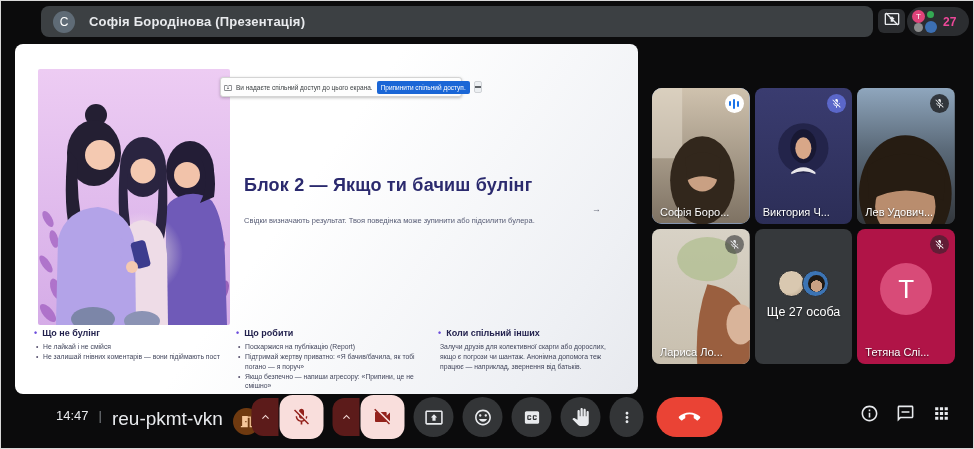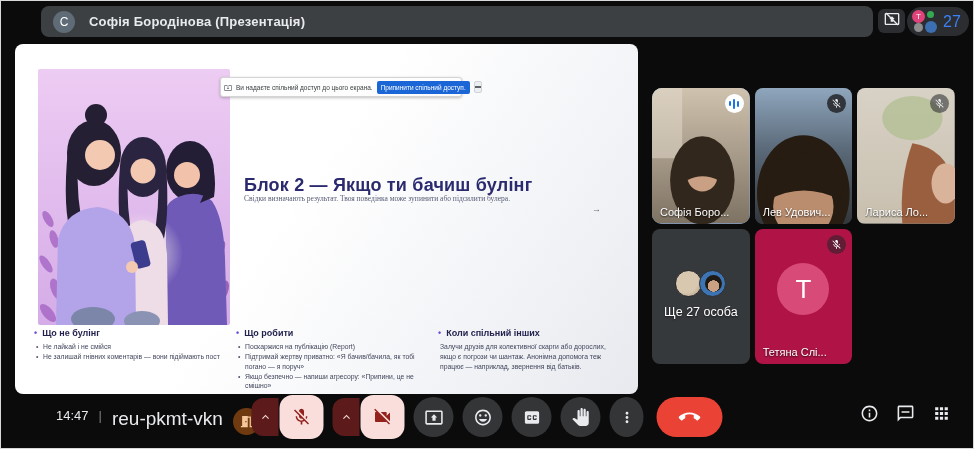--- a/index.html
+++ b/index.html
@@ -29,21 +29,21 @@
   .people-cluster {
     position:absolute; left:906px; top:6px; width:62px; height:29px; border-radius:15px;
     background:#2b2d30; display:flex; align-items:center; padding-left:5px; gap:5px;
   }
   .mini-cluster { position:relative; width:26px; height:24px; }
   .mini-av { position:absolute; border-radius:50%; }
   .mini-av.t { left:0; top:0; width:13px; height:13px; background:#e0437a; color:#fff; font-size:8px; display:flex; align-items:center; justify-content:center; }
   .mini-av.g { left:15px; top:1px; width:7px; height:7px; background:#34a853; }
   .mini-av.a { left:2px; top:13px; width:9px; height:9px; background:#8d8d8d; }
   .mini-av.b { left:13px; top:11px; width:12px; height:12px; background:#3c6fb2; }
-  .people-count { color:#3b82f6; font-size:16px; font-weight:normal; }
+  .people-count { color:#ec4899; font-size:12px; font-weight:bold; }
 
   
   .slide {
     position:absolute; left:14px; top:43px; width:623px; height:350px; border-radius:8px;
     background:linear-gradient(125deg, #ffffff 45%, #eef0f4 85%, #e7e9ee 100%);
     overflow:hidden;
   }
   .illustration { position:absolute; left:23px; top:25px; width:192px; height:256px; border-radius:2px; overflow:hidden; }
 
   .share-banner {
@@ -61,22 +61,22 @@
     width:14px; height:12px; background:#eceff2; border:1px solid #cfd2d6; border-radius:2px;
     display:flex; align-items:center; justify-content:center;
   }
   .minimize-btn i { display:block; width:6px; height:1.5px; background:#5f6368; }
 
   .slide-title {
     position:absolute; left:229px; top:131px; width:380px;
     font-size:18px; font-weight:bold; color:#2b2a6e; letter-spacing:.2px;
   }
   .slide-subtitle {
-    position:absolute; left:229px; top:150px; width:390px;
-    font-size:7.5px; color:#565b74;font-family:Liberation Serif, serif;
+    position:absolute; left:229px; top:172px; width:390px;
+    font-size:7.5px; color:#565b74;
   }
   .slide-arrow { position:absolute; left:577px; top:160px; font-size:9px; color:#6a6f7d; }
 
   .slide-cols { position:absolute; left:19px; top:284px; width:592px; display:flex; gap:14px; }
   .scol { flex:1; }
   .scol h3 { font-size:9px; color:#23224e; font-weight:bold; display:flex; gap:5px; margin-bottom:4px; }
   .scol h3 .dot { color:#6c4ddc; }
   .scol ul { list-style:none; padding-left:9px; }
   .scol ul li { font-size:6.8px; color:#42465c; line-height:1.45; position:relative; }
   .scol ul li::before { content:"•"; position:absolute; left:-7px; color:#5a5470; }
@@ -301,20 +301,34 @@
       <span class="badge audio">
           <span class="eq">
             <i></i>
             <i></i>
             <i></i>
           </span>
         </span>
       <span class="tile-label">Софія Боро...</span>
     </div>
 
+    <div class="tile" style="background:linear-gradient(180deg,#3a3c70,#2c2e57);">
+      <svg class="fill" viewBox="0 0 97 135" preserveAspectRatio="none">
+        <circle cx="48" cy="60" r="25" fill="#23244a"></circle>
+        <ellipse cx="48" cy="58" rx="13" ry="17" fill="#181833"></ellipse>
+        <ellipse cx="48" cy="60" rx="8" ry="11" fill="#d8a788"></ellipse>
+        <path d="M36 84 Q48 74 60 84 L60 86 Q48 80 36 86 Z" fill="#e8e6ea"></path>
+      </svg>
+      <span class="badge blue">
+        <svg width="11" height="11" viewBox="0 0 24 24">
+            <path fill="#fff" d="M19 11h-1.7c0 .74-.16 1.43-.43 2.05l1.23 1.23c.56-.98.9-2.09.9-3.28zm-4.02.17c0-.06.02-.11.02-.17V5c0-1.66-1.34-3-3-3S9 3.34 9 5v.18l5.98 5.99zM4.27 3L3 4.27l6.01 6.01V11c0 1.66 1.33 3 2.99 3 .22 0 .44-.03.65-.08l1.66 1.66c-.71.33-1.5.52-2.31.52-2.76 0-5.3-2.1-5.3-5.1H5c0 3.41 2.72 6.23 6 6.72V21h2v-3.28c.91-.13 1.77-.45 2.54-.9L19.73 21 21 19.73 4.27 3z"></path>
+          </svg>
+      </span>
+      <span class="tile-label">Виктория Ч...</span>
+    </div>
 
     <div class="tile">
       <svg class="fill" viewBox="0 0 97 135" preserveAspectRatio="none">
         <defs>
             <linearGradient id="t3" x1="0" y1="0" x2="0" y2="1">
               <stop offset="0" stop-color="#8fa6bd"></stop>
               <stop offset="0.45" stop-color="#5b6a79"></stop>
               <stop offset="1" stop-color="#33373c"></stop>
             </linearGradient>
           </defs>

